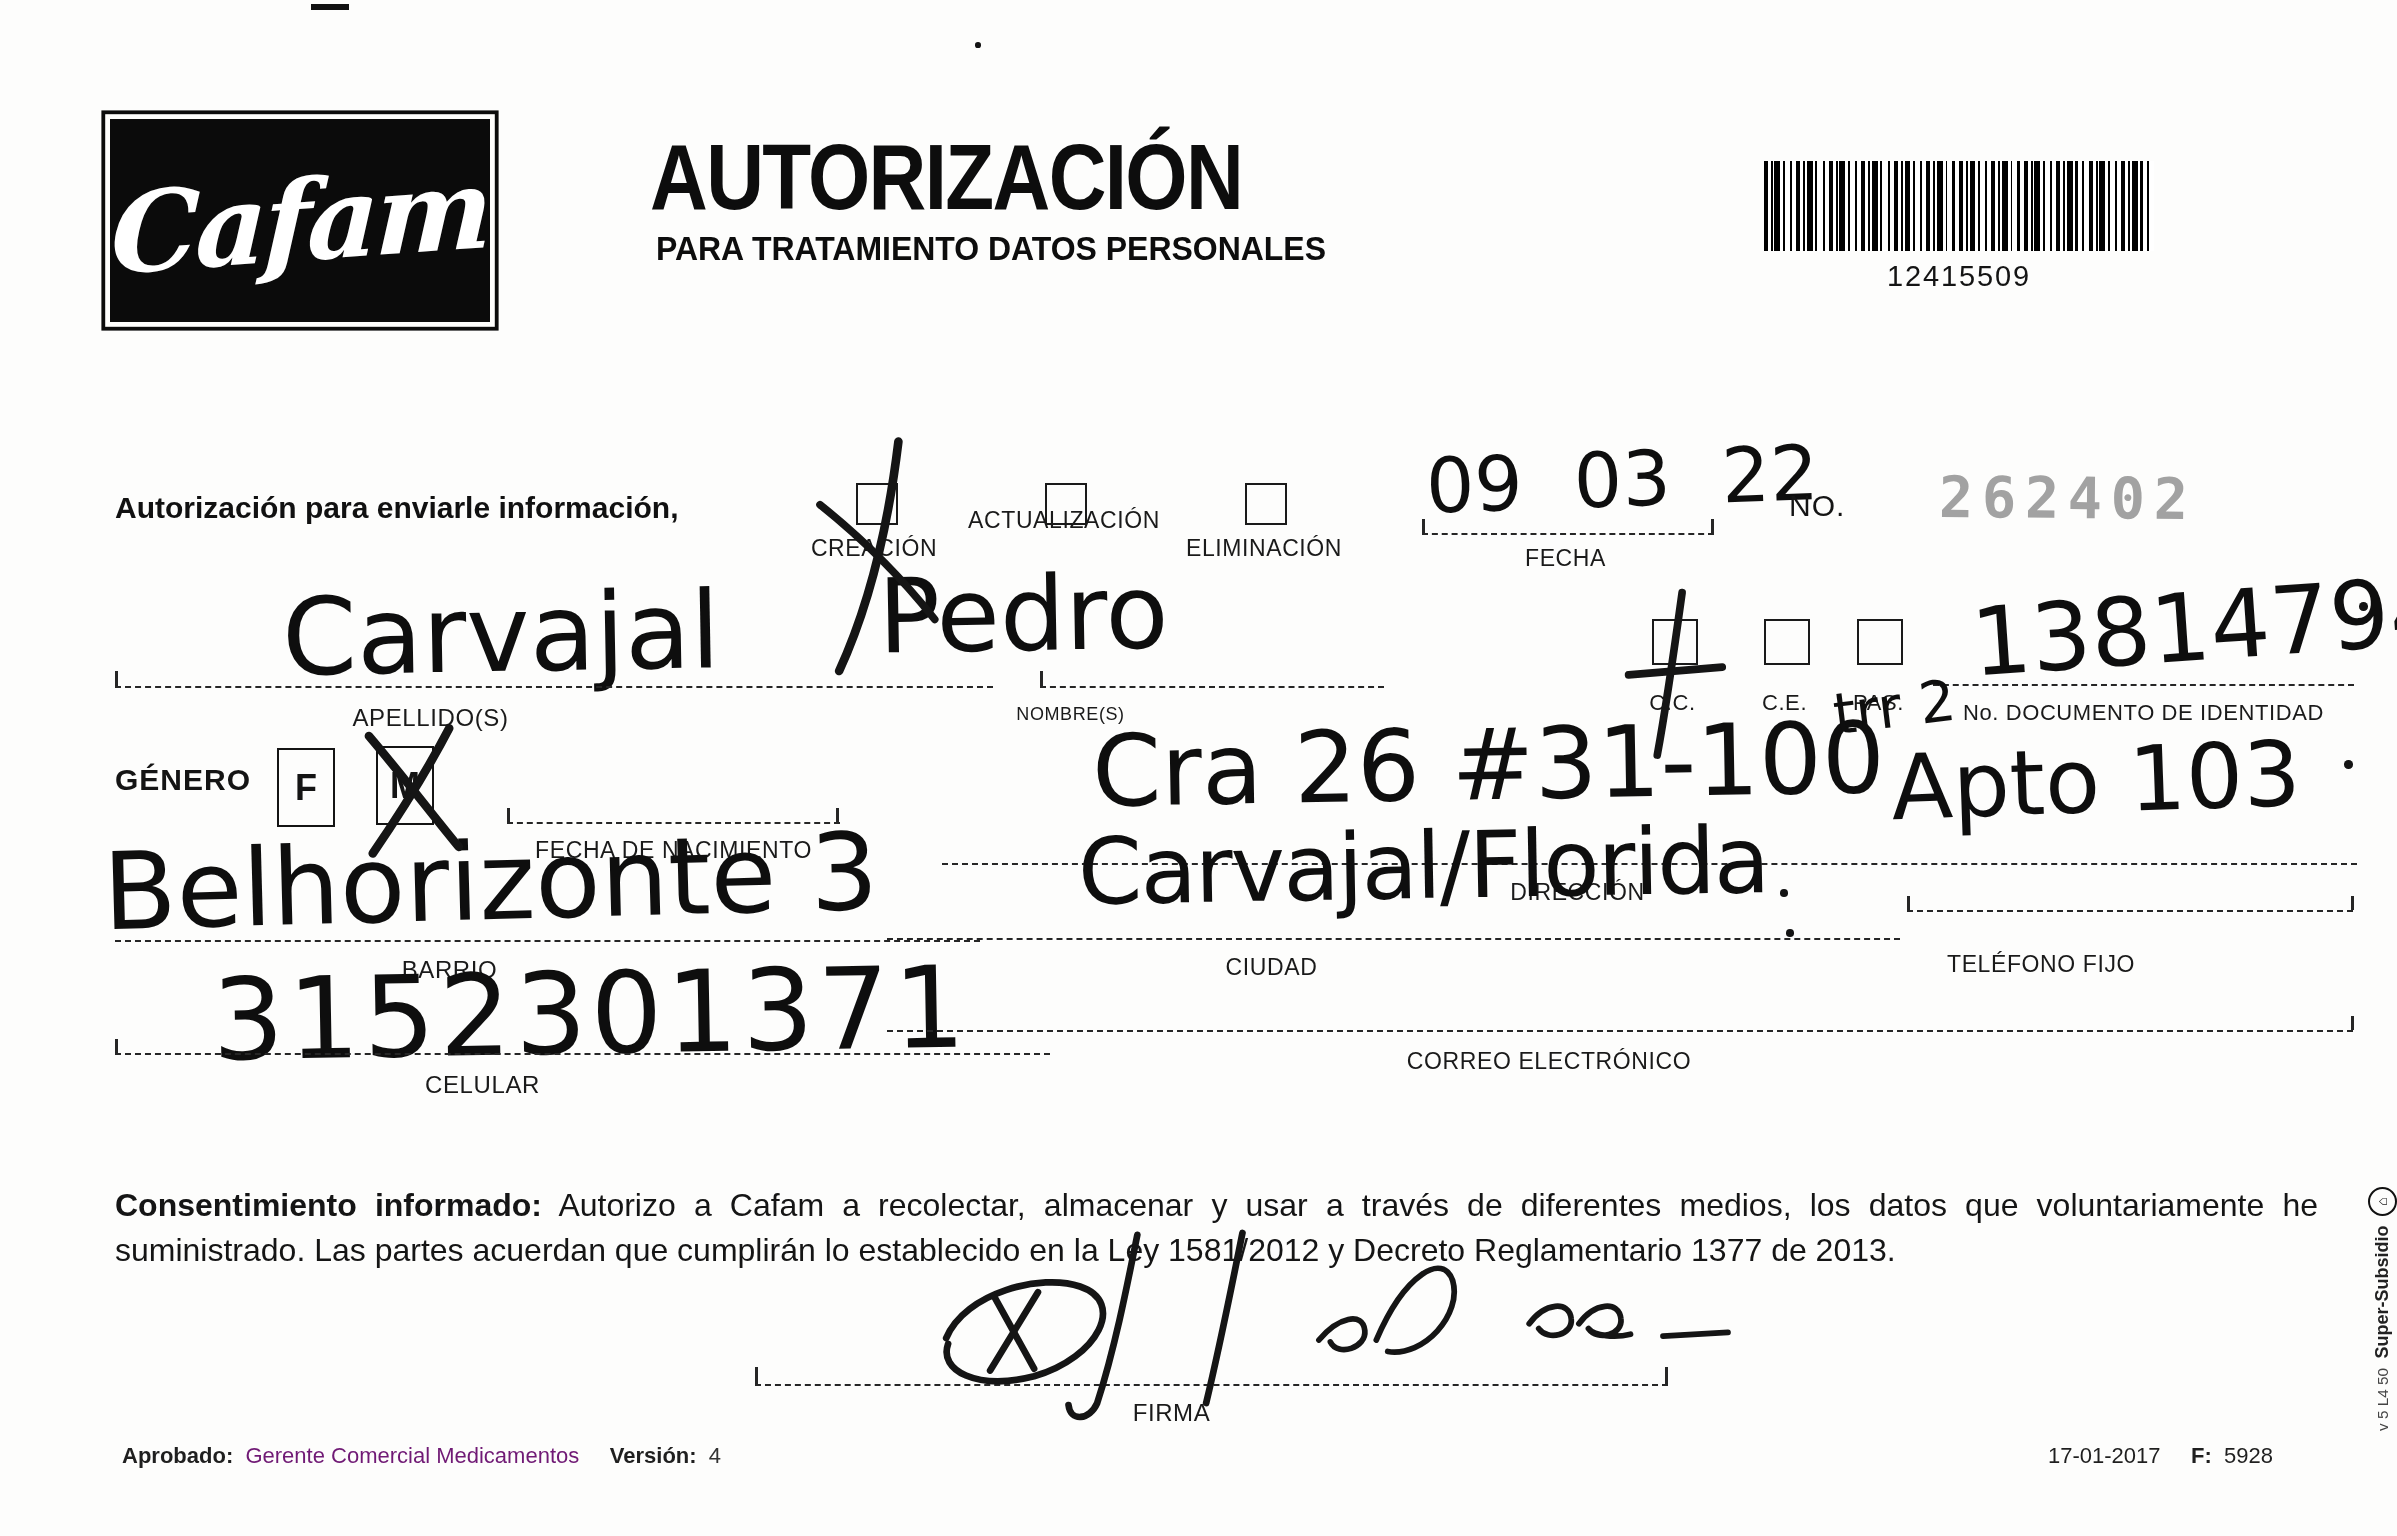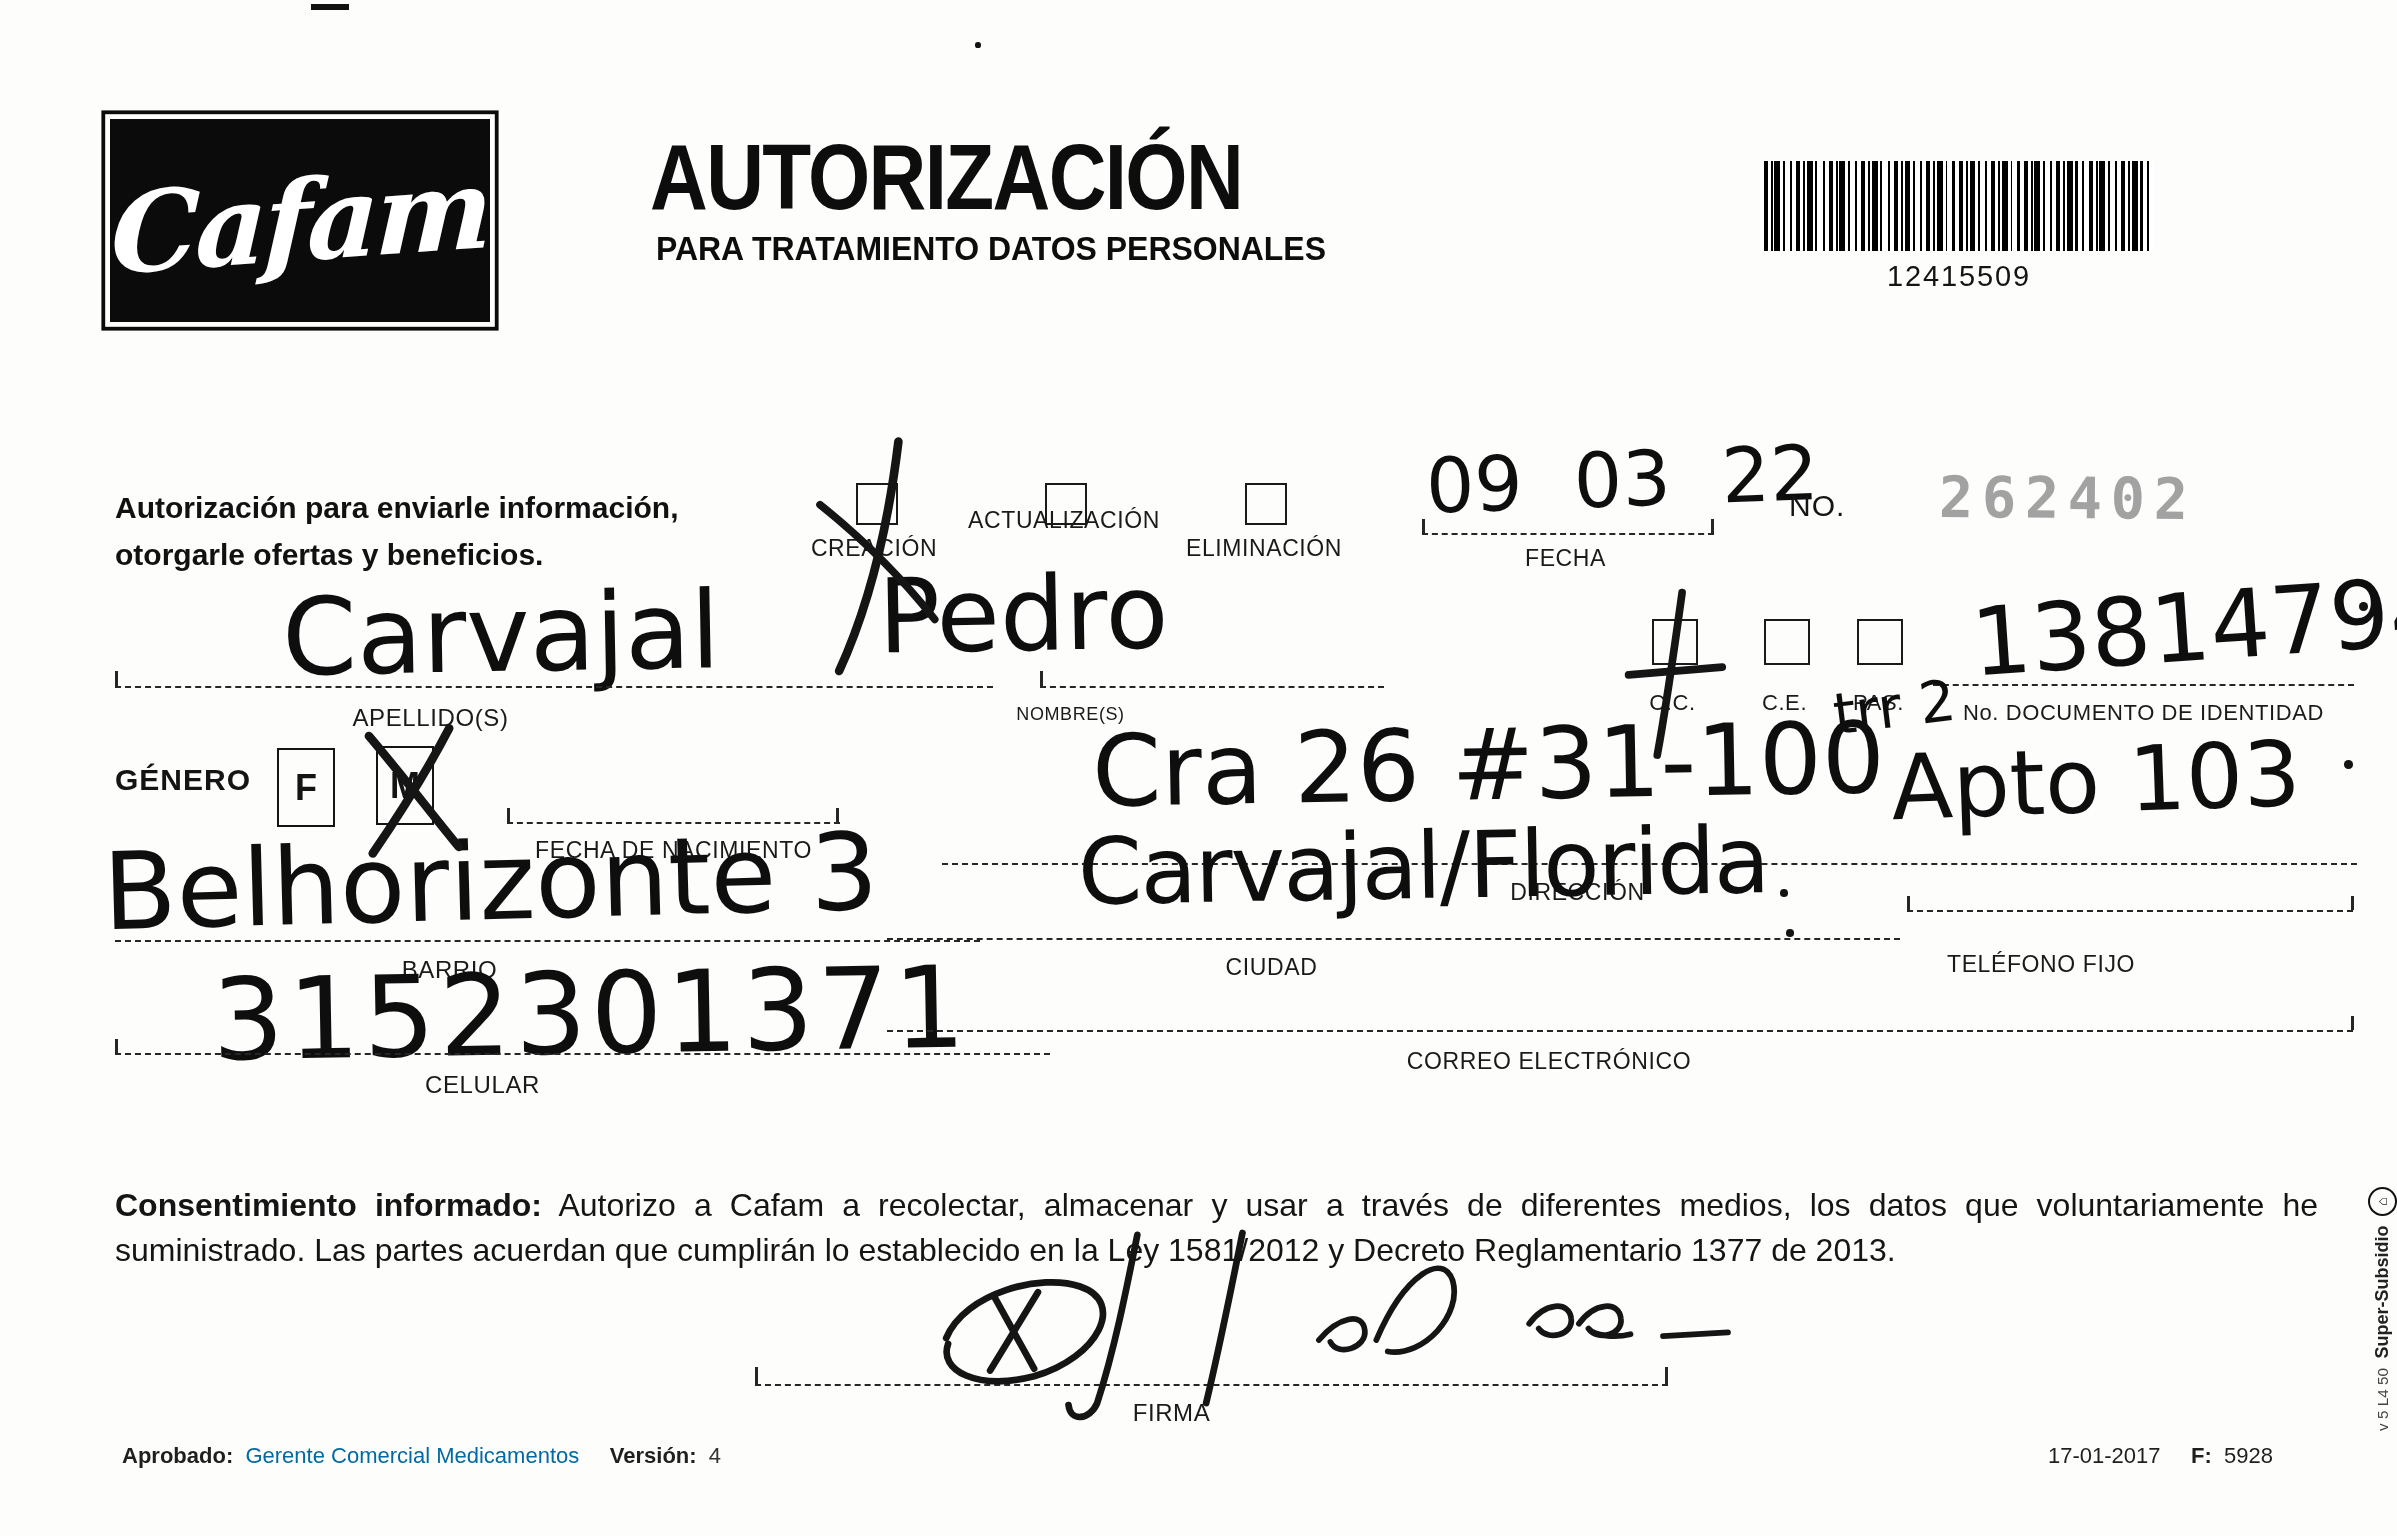--- a/index.html
+++ b/index.html
@@ -52,21 +52,20 @@
   </div>
 
   <div class="abs title" style="left:650px;top:124px">AUTORIZACIÓN</div>
   <div class="abs subtitle" style="left:656px;top:229px">PARA TRATAMIENTO DATOS PERSONALES</div>
 
   <div class="abs barcode" style="left:1764px;top:161px;width:390px;height:90px"></div>
   <div class="abs" style="left:1764px;top:260px;width:390px;text-align:center;font-size:29px;letter-spacing:1.9px">12415509</div>
 
   <div class="abs intro" style="left:115px;top:485px">
     <div>Autorización para enviarle información,</div>
-    <div>otorgarle ofertas y beneficios.</div>
   </div>
 
   <div class="abs cbox" style="left:856px;top:483px"></div>
   <div class="abs lbl lbl-c" style="left:769px;top:535px;width:210px">CREACIÓN</div>
 
   <div class="abs cbox" style="left:1045px;top:483px"></div>
   <div class="abs lbl lbl-c" style="left:959px;top:507px;width:210px">ACTUALIZACIÓN</div>
 
   <div class="abs cbox" style="left:1245px;top:483px"></div>
   <div class="abs lbl lbl-c" style="left:1159px;top:535px;width:210px">ELIMINACIÓN</div>
@@ -150,21 +149,21 @@
     <b>Consentimiento informado:</b><span> Autorizo a Cafam a recolectar, almacenar y usar a través de diferentes medios, los datos que voluntariamente he suministrado. Las partes acuerdan que cumplirán lo establecido en la Ley 1581/2012 y Decreto Reglamentario 1377 de 2013.</span>
   </div>
 
   <div class="abs dash" style="left:755px;top:1384px;width:913px"></div>
   <div class="abs tick" style="left:755px;top:1367px;height:17px"></div>
   <div class="abs tick" style="left:1665px;top:1367px;height:17px"></div>
   <div class="abs lbl lbl-c" style="left:1047px;top:1399px;width:249px;font-size:24px">FIRMA</div>
 
   <div class="abs footer" style="left:122px;top:1443px">
     <b>Aprobado:</b>&nbsp;
-    <span style="color:#0369a1">Gerente Comercial Medicamentos</span>
+    <span style="color:#701a75">Gerente Comercial Medicamentos</span>
     &nbsp;&nbsp;&nbsp;
     <b>Versión:</b>&nbsp;
     <span style="color:#333">4</span>
   </div>
   <div class="abs footer" style="left:2048px;top:1443px">
     <span>17-01-2017</span>
     &nbsp;&nbsp;&nbsp;
     <b>F:</b>&nbsp;
     <span>5928</span>
   </div>

